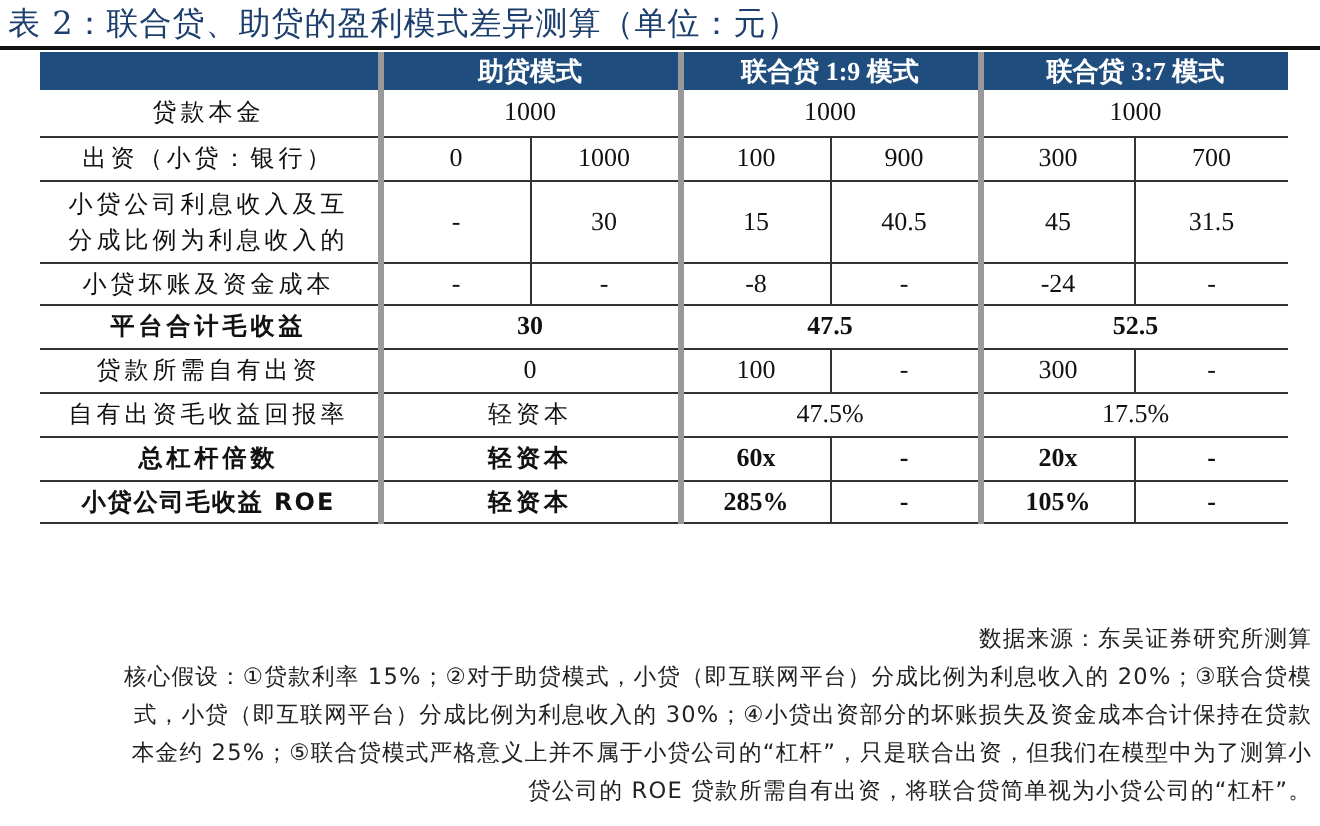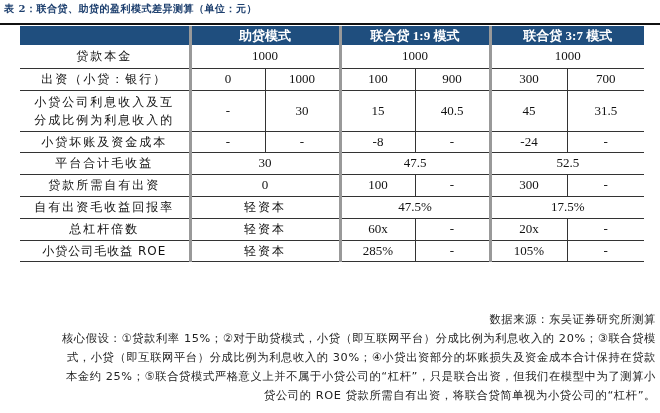--- a/index.html
+++ b/index.html
@@ -1,40 +1,40 @@
 <!DOCTYPE html>
 <html><head>
 <meta charset="utf-8">
 <style>
   * { box-sizing: border-box; margin: 0; padding: 0; }
   html, body { width: 660px; height: 413px; background: #ffffff; overflow: hidden; }
   body { position: relative; font-family: "DejaVu Serif", "Liberation Serif", serif; color: #111; }
 
   .title {
     position: absolute; left: 4px; top: 2px; height: 20px;
-    font-size: 10px; font-weight: bold; color: #1d3f6e; letter-spacing: 0.5px;
+    font-size: 16px; font-weight: normal; color: #1d3f6e; letter-spacing: 0.5px;
     font-family: "DejaVu Serif", serif; white-space: nowrap;
   }
   .top-rule { position: absolute; left: 0; top: 23px; width: 660px; height: 2px; background: #111; }
 
   table.data {
     position: absolute; left: 20px; top: 26px; width: 624px;
     border-collapse: collapse; table-layout: fixed;
     font-family: "Liberation Serif", "DejaVu Serif", serif; font-size: 13px;
   }
   table.data td, table.data th {
     text-align: center; vertical-align: middle; padding: 0 2px;
     border-bottom: 1px solid #333; line-height: 18px;
   }
   table.data th {
     background: #1f4e7e; color: #fff; font-weight: bold; height: 19px;
     font-size: 13px; border-bottom: none; margin-top: 34px;
   }
   .lbl { font-family: "DejaVu Sans", sans-serif; font-size: 12px; letter-spacing: 2px; }
-  .bold { font-weight: normal; }
+  .bold { font-weight: bold; }
   .vsep { border-left: 3px solid #999 !important; }
   .vthin { border-left: 1px solid #333 !important; }
   .thick-bottom td { border-bottom: 3px solid #999; }
   .final td { border-bottom: 2px solid #111; }
 
   .notes {
     position: absolute; left: 4px; top: 310px; width: 652px;
     font-family: "DejaVu Sans", sans-serif; font-size: 11.3px; line-height: 19px; color: #222;
     letter-spacing: 0.6px;
   }

